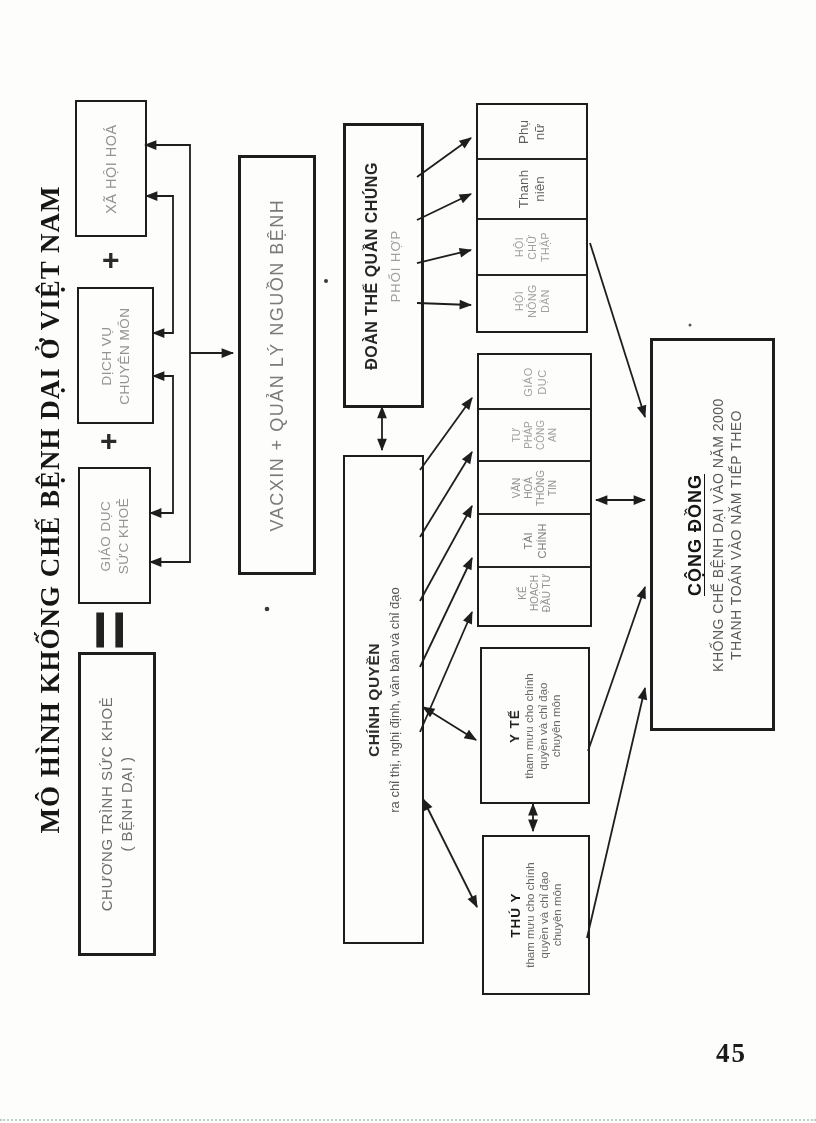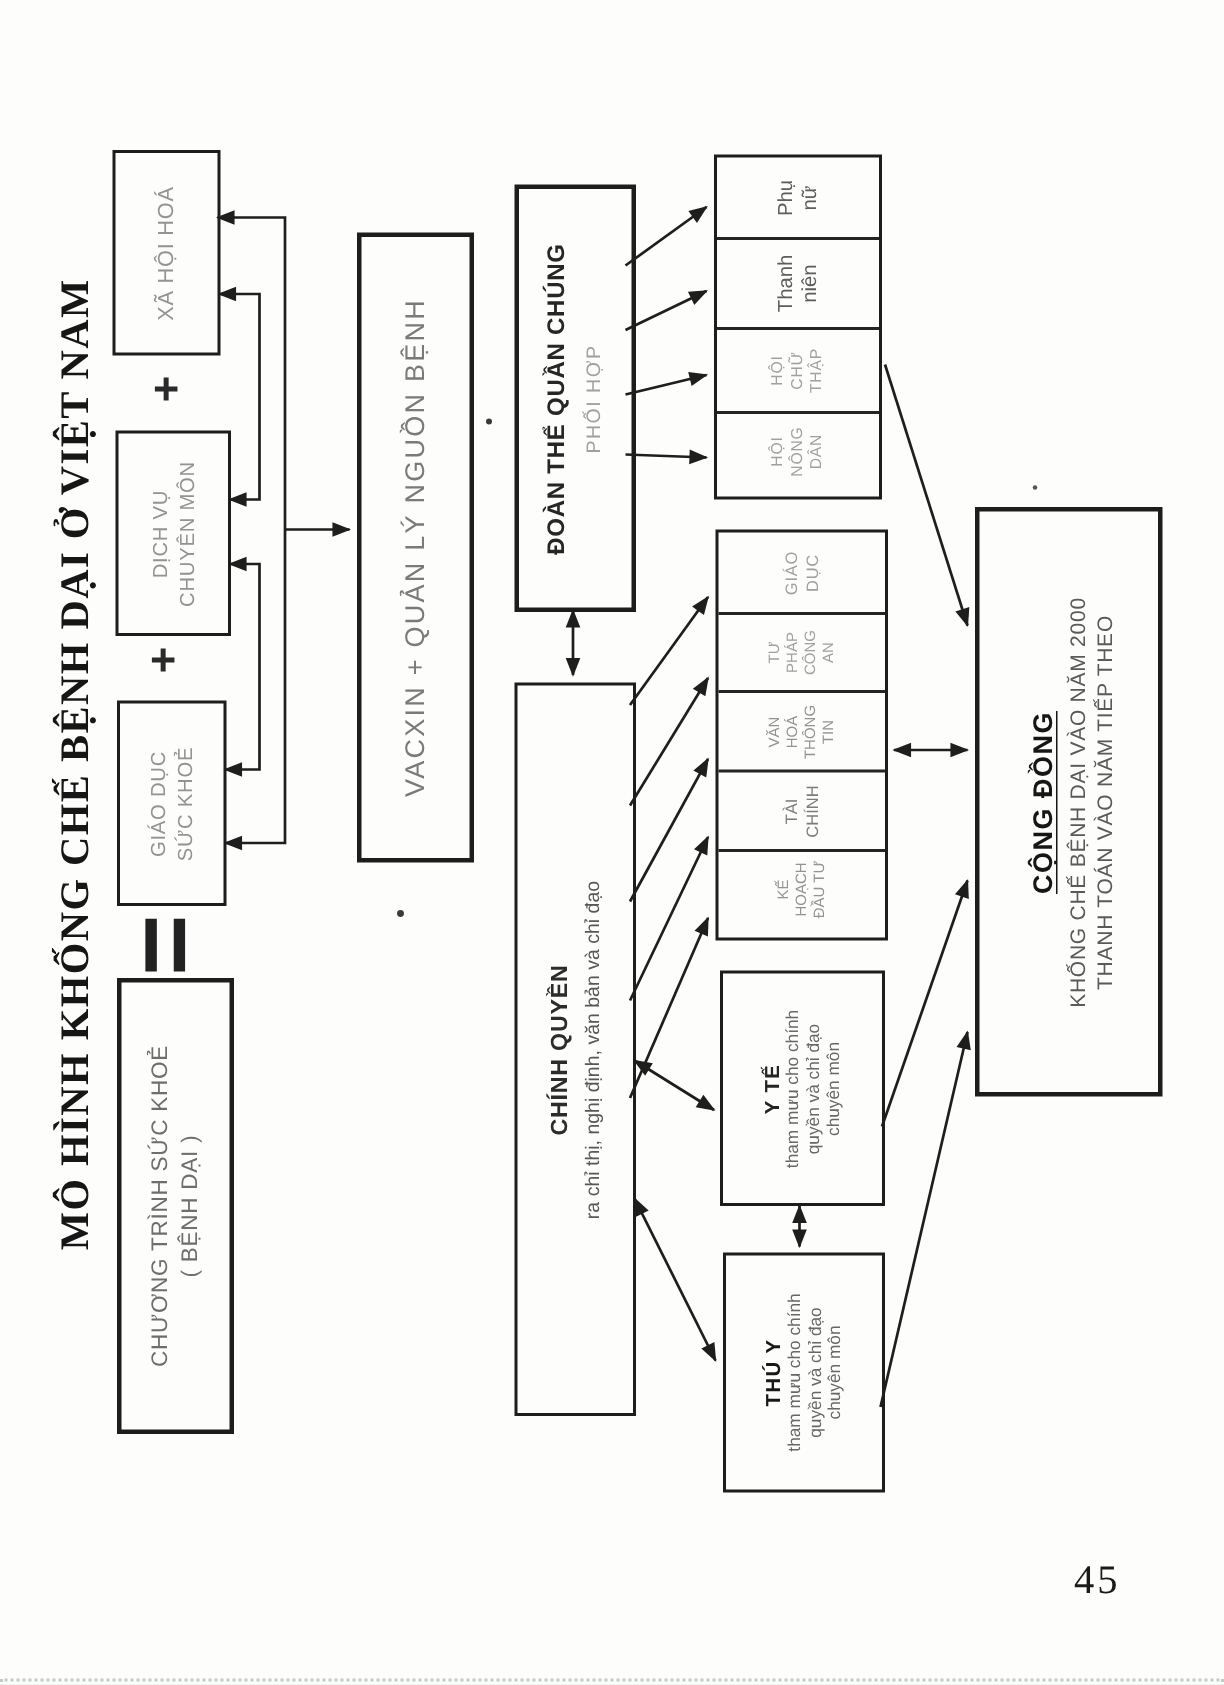--- a/index.html
+++ b/index.html
@@ -215,17 +215,17 @@
       <path d="M596,500 H645" marker-start="url(#ah)" marker-end="url(#ah)"></path>
       <path d="M588,751 L645,587" marker-end="url(#ah)"></path>
       <path d="M587,938 L645,688" marker-end="url(#ah)"></path>
     </g>
 
     <circle cx="326" cy="281" r="2" fill="#3a3a3a"></circle>
     <circle cx="267" cy="609" r="2.3" fill="#3a3a3a"></circle>
     <circle cx="690" cy="325" r="1.5" fill="#555"></circle>
   </svg>
 
-  <div class="serif" style="position:absolute;left:716px;top:1038px;font-size:27px;letter-spacing:2px;color:#1a1a1a;">45</div>
+  <div class="serif" style="position:absolute;left:716px;top:1038px;font-size:27px;letter-spacing:2px;color:#1a1a1a;font-weight:bold;">45</div>
 
   <div style="position:absolute;left:0;top:1119px;width:816px;height:0;border-top:2px dotted #bad0c6;"></div>
 
 </div>
 
 </body></html>

